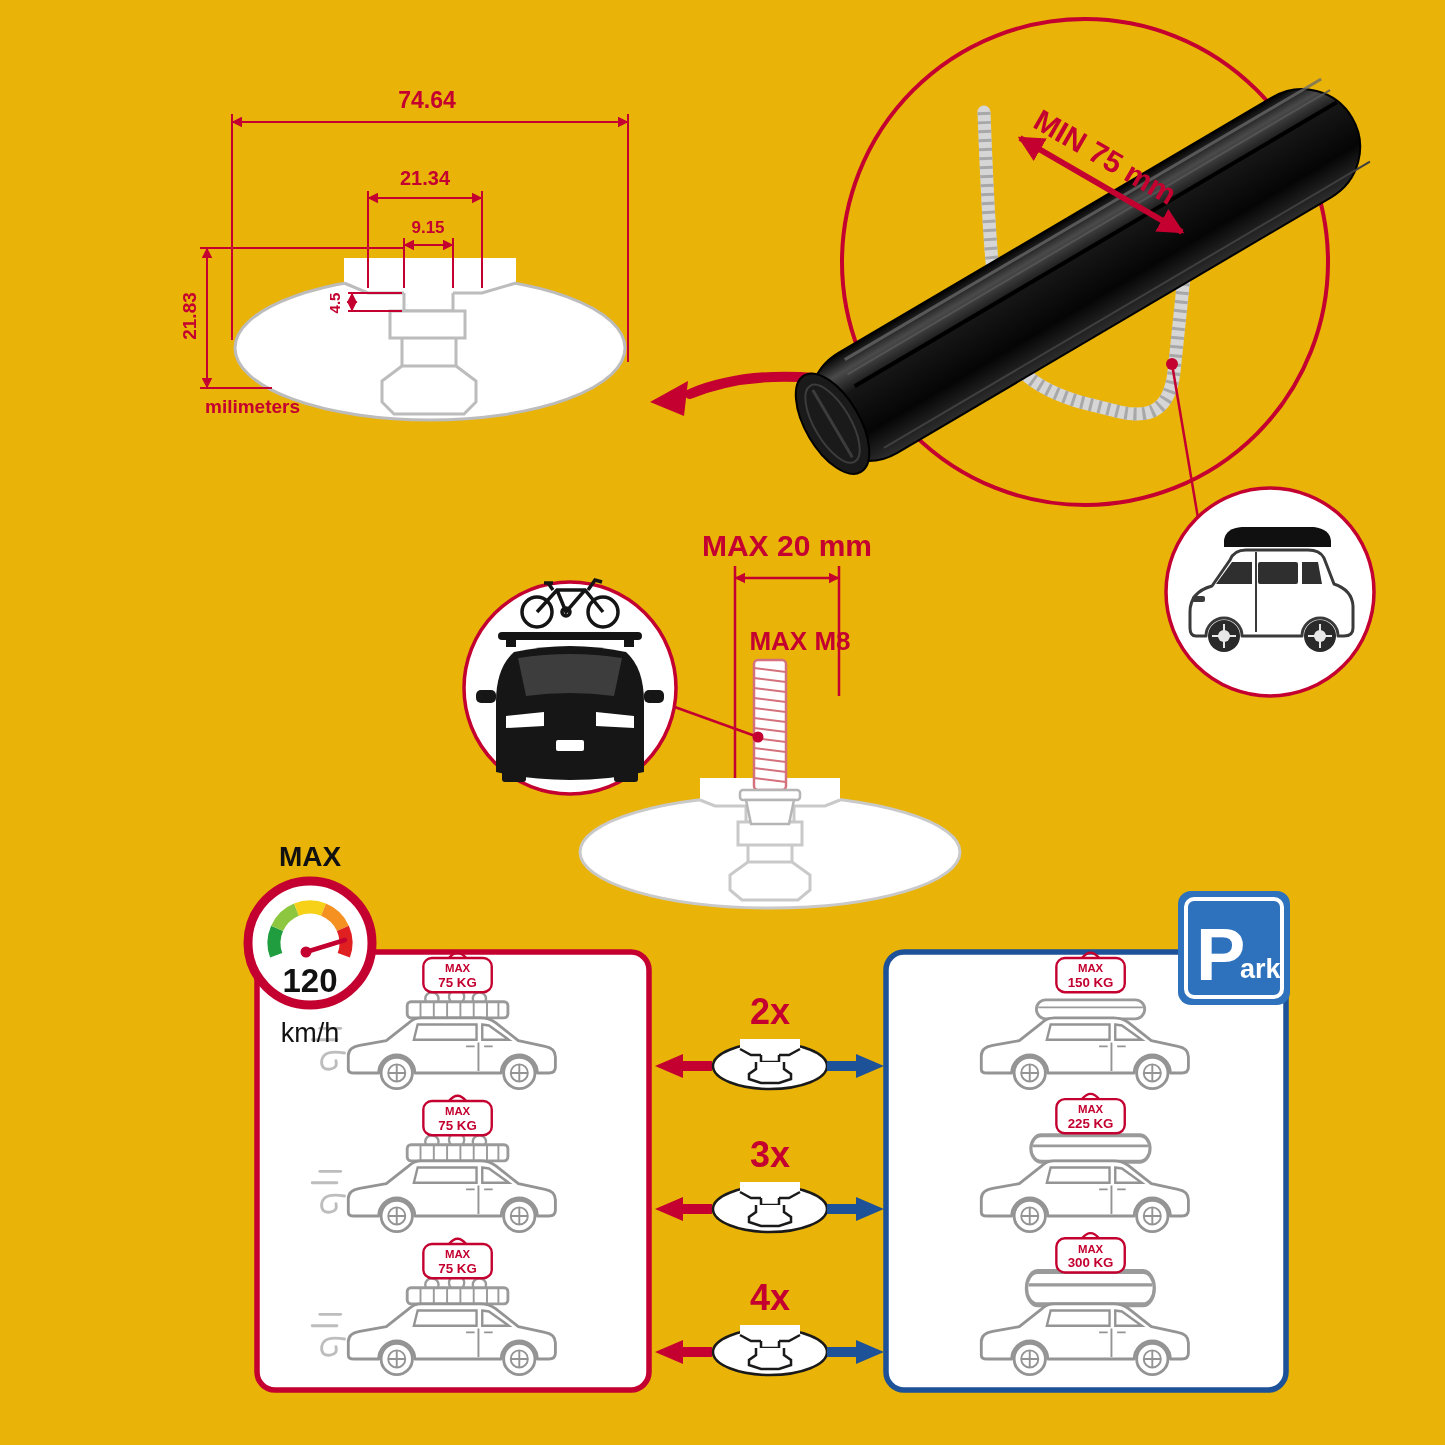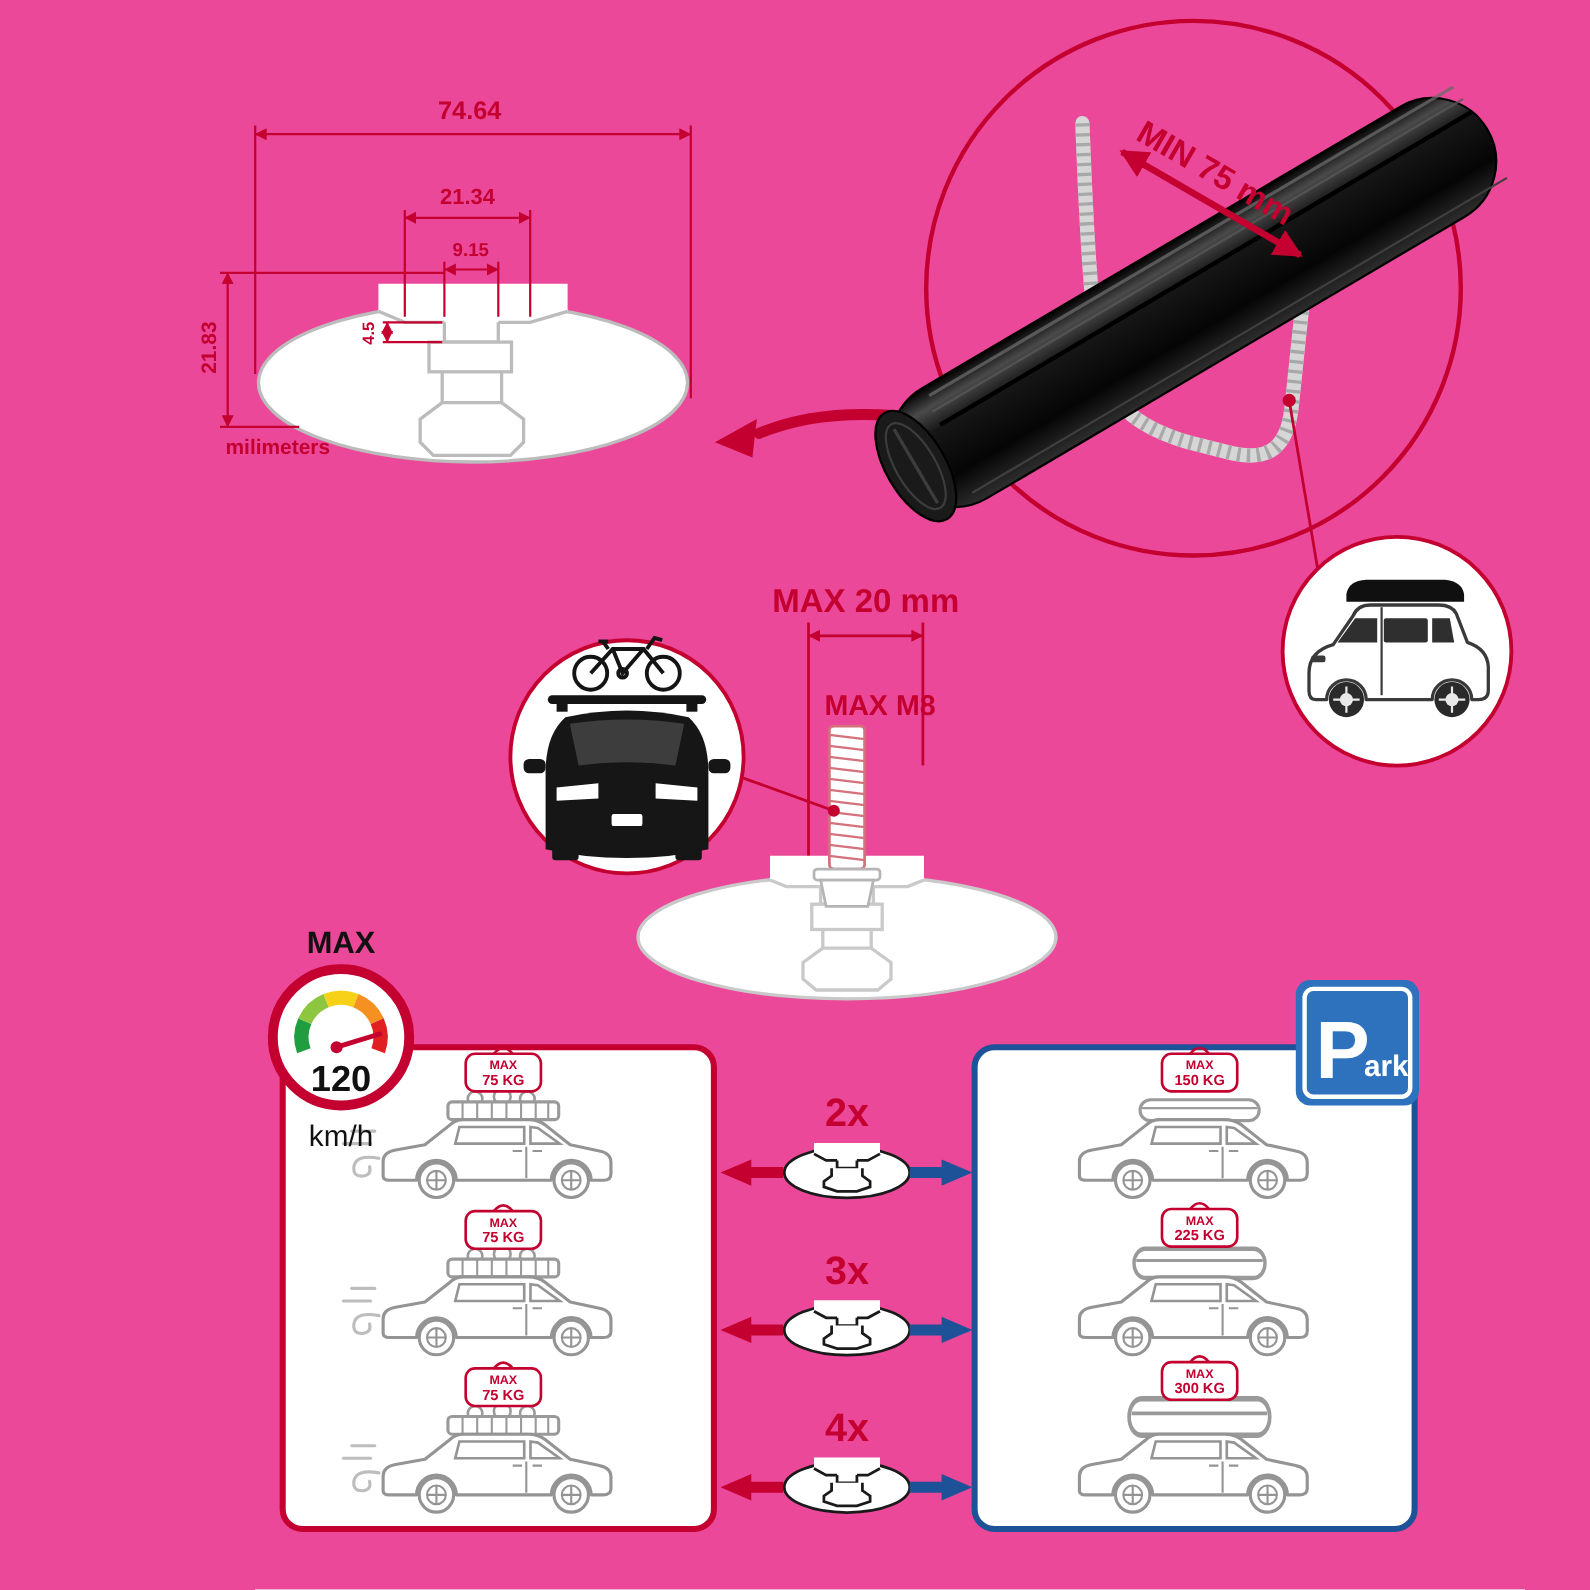--- a/index.html
+++ b/index.html
@@ -1,16 +1,16 @@
 <!DOCTYPE html>
 <html><head>
 <meta charset="utf-8">
 <style>
   html,body{margin:0;padding:0;background:#fff;}
-  .stage{position:relative;width:1445px;height:1445px;background:#ec4899;overflow:hidden;
+  .stage{position:relative;width:1445px;height:1445px;background:#eab308;overflow:hidden;
          font-family:"Liberation Sans",sans-serif;}
   svg{position:absolute;left:0;top:0;}
   svg text{font-family:"Liberation Sans",sans-serif;}
   .dimT{fill:#c3002f;font-weight:bold;}
   .blackT{fill:#111;font-weight:bold;}
   .whiteT{fill:#fff;font-weight:bold;}
   .tagBox{fill:#fff;stroke:#c3002f;stroke-width:2.5;}
   .tagArc{fill:none;stroke:#c3002f;stroke-width:2.5;}
   .tagText{fill:#c3002f;font-weight:bold;font-size:14px;}
   .tagText.s{font-size:12px;}

